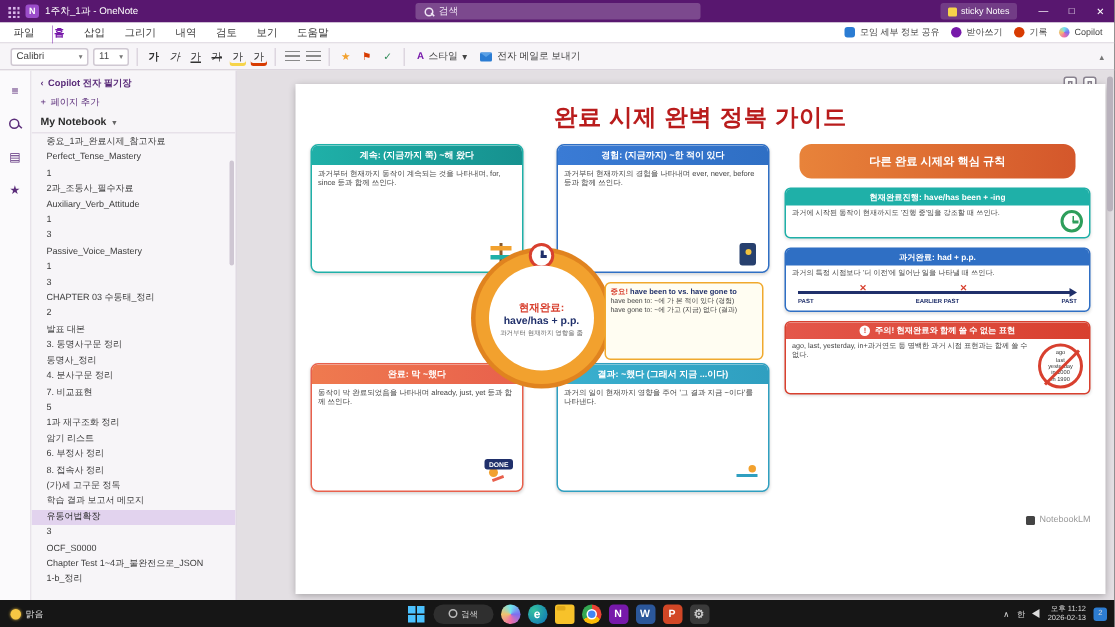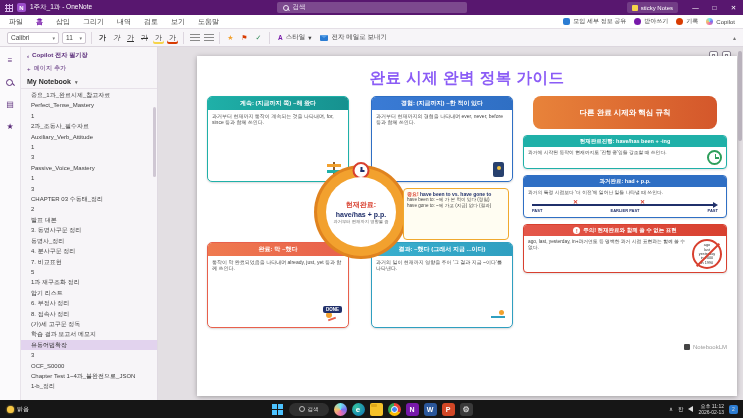--- a/index.html
+++ b/index.html
@@ -93,21 +93,21 @@
   
   .canvas{position:absolute;left:158px;top:47px;right:0;bottom:18px;background:#e3dfe3;}
   .cv-scroll{position:absolute;right:1px;top:4px;width:4px;height:90px;background:#b9b2bc;border-radius:2px;}
   .pagectl{position:absolute;right:12px;top:4px;display:flex;gap:4px;}
   .pc-ico{width:9px;height:9px;border:1px solid #8a8390;border-radius:2px;background:#fff;position:relative;}
   .pc-ico::before{content:"";position:absolute;inset:2px;border:1px solid #8a8390;}
   .page{position:absolute;left:39px;top:9px;width:540px;height:340px;background:#fff;
     box-shadow:0 1px 5px rgba(0,0,0,.3);overflow:hidden;}
 
   .pg-title{position:absolute;left:0;right:0;top:12px;text-align:center;font-size:15.5px;
-    font-weight:800;color:#8b5cf6;letter-spacing:.5px;}
+    font-weight:800;color:#b91c1c;letter-spacing:.5px;}
 
   .diagram{position:absolute;left:10px;top:40px;width:306px;height:232px;}
   .qbox{position:absolute;width:142px;height:86px;background:#fff;border-radius:5px;
     box-shadow:0 1px 2px rgba(0,0,0,.15);overflow:hidden;}
   .qbox .qh{height:13px;color:#fff;font-size:6px;font-weight:bold;display:flex;align-items:center;
     justify-content:center;text-align:center;padding:0 2px;}
   .qbox .qb{font-size:5px;color:#444;line-height:1.3;padding:2.5px 4px;}
   .q-tl{left:0;top:0;border:1.5px solid #1fb0a8;} .q-tl .qh{background:linear-gradient(90deg,#1fb0a8,#16918f);}
   .q-tr{left:164px;top:0;border:1.5px solid #2f6fc4;} .q-tr .qh{background:linear-gradient(90deg,#3a7bd5,#2f6fc4);}
   .q-bl{left:0;top:146px;border:1.5px solid #e8604c;} .q-bl .qh{background:linear-gradient(90deg,#ef7a4f,#e8604c);}
@@ -143,21 +143,21 @@
 
   
   .impbox{position:absolute;left:196px;top:92px;width:106px;height:52px;background:#fffdf2;
     border:1.5px solid #f0a92e;border-radius:4px;padding:2px 3px;overflow:hidden;}
   .imp-h{font-size:5px;font-weight:bold;color:#20306b;}
   .imp-h .badge{color:#d8402f;}
   .imp-line{font-size:4.6px;color:#444;line-height:1.35;}
 
   
   .rightcol{position:absolute;left:326px;top:40px;width:204px;height:240px;}
-  .rc-h{height:33px;margin:0 10px;background:linear-gradient(90deg,#e8833a,#d4572b);border-radius:8px;
+  .rc-h{height:23px;margin:0 10px;background:linear-gradient(90deg,#e8833a,#d4572b);border-radius:8px;
     color:#fff;font-size:7.5px;font-weight:800;display:flex;align-items:center;justify-content:center;}
   .rbox{background:#fff;border-radius:4px;margin-top:6px;overflow:hidden;box-shadow:0 1px 2px rgba(0,0,0,.12);}
   .rbox .rh{height:11px;color:#fff;font-size:5.5px;font-weight:bold;display:flex;align-items:center;
     justify-content:center;padding:0 3px;}
   .rbox .rb{display:flex;gap:4px;padding:3px 4px;font-size:4.8px;color:#444;line-height:1.3;}
   .rb .txt{flex:1;}
   .rbx1{border:1.5px solid #1fb0a8;} .rbx1 .rh{background:#1fb0a8;}
   .rbx2{border:1.5px solid #2f6fc4;} .rbx2 .rh{background:#2f6fc4;}
   .rbx3{border:1.5px solid #d8402f;} .rbx3 .rh{background:linear-gradient(90deg,#e4574a,#d8402f);gap:3px;}
   .warn-dot{width:7px;height:7px;background:#fff;color:#d8402f;border-radius:50%;font-size:5px;

